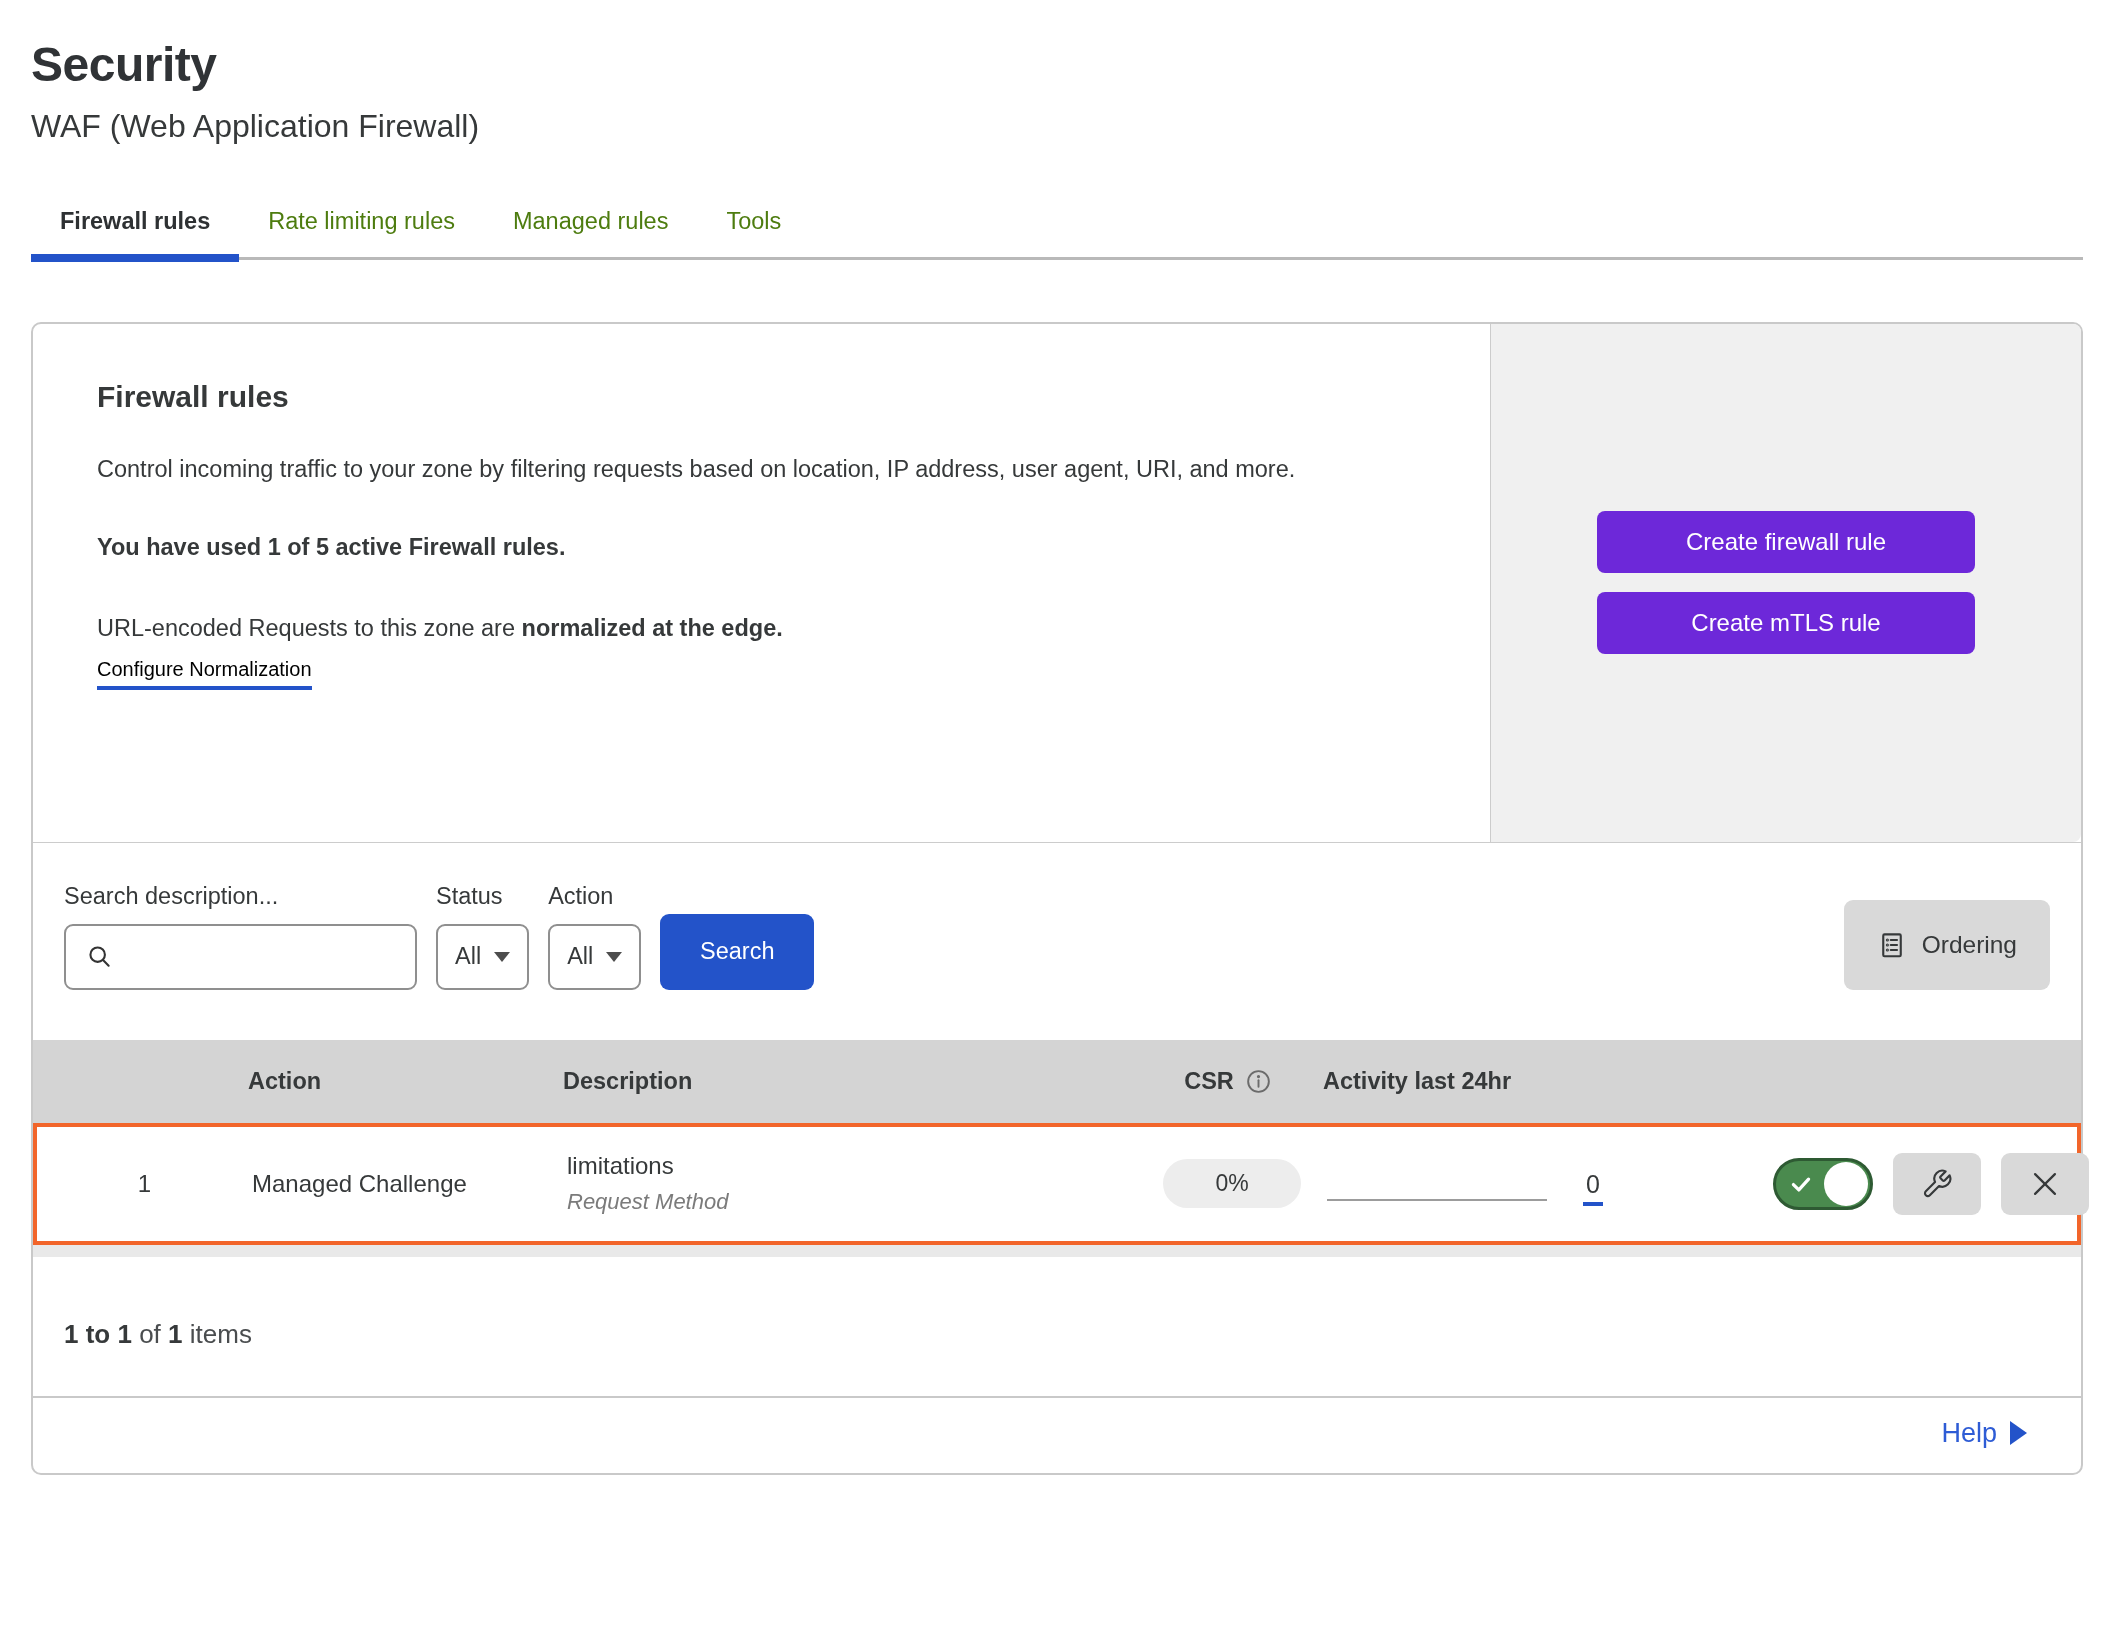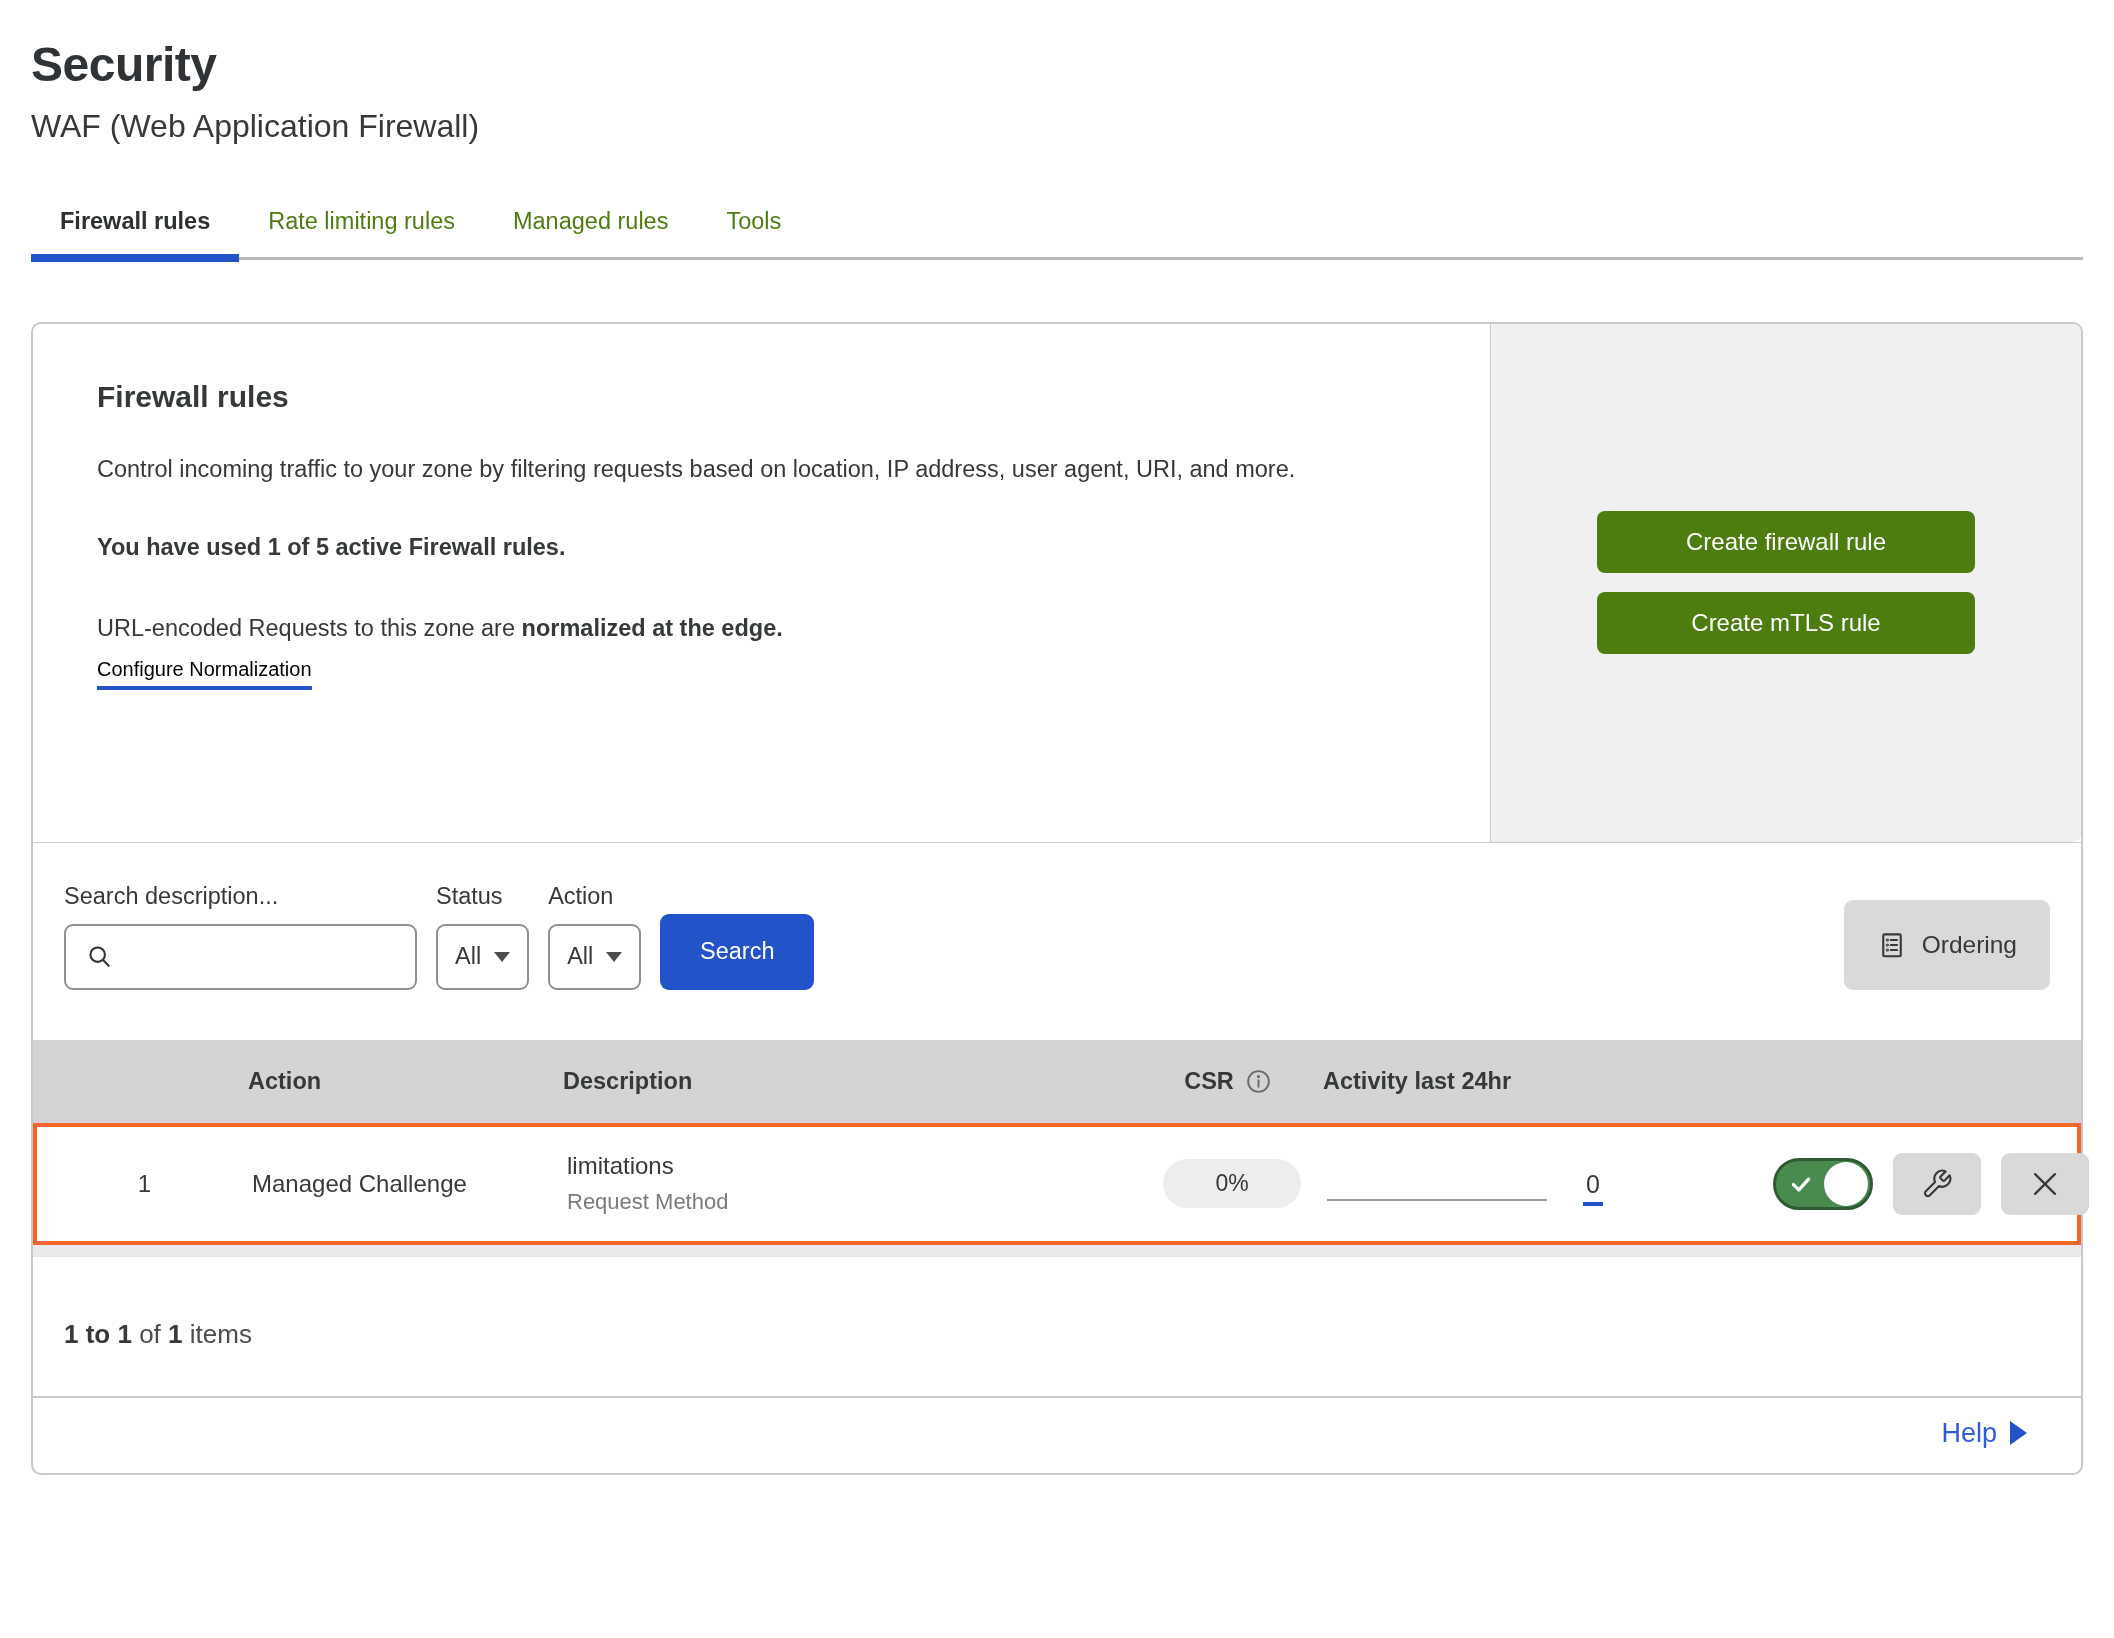--- a/index.html
+++ b/index.html
@@ -21,40 +21,40 @@
   .card { margin-top: 62px; border: 2px solid #c9c9c9; border-radius: 10px; background: #fff; }
 
   .info { display: flex; min-height: 518px; }
   .info-left { flex: 1; padding: 56px 64px 40px 64px; }
   .info-left h3 { font-size: 30px; font-weight: 700; margin-bottom: 36px; }
   .info-body { font-size: 23.5px; line-height: 1.65; max-width: 1330px; margin-bottom: 46px; }
   .info-usage { font-size: 23.5px; font-weight: 700; margin-bottom: 54px; }
   .info-norm { font-size: 23.5px; margin-bottom: 16px; }
   .config-link { display: inline-block; font-size: 20px; color: #000000; text-decoration: none; border-bottom: 4px solid #2353c9; padding-bottom: 5px; cursor: pointer; }
   .info-right { width: 591px; background: #f0f0f0; border-left: 1px solid #cccccc; display: flex; flex-direction: column; align-items: center; justify-content: center; gap: 19px; border-radius: 0 8px 8px 0; }
-  .btn-primary { width: 378px; height: 62px; background: #4d7c0f; color: #ffffff; font-family: inherit; font-size: 24px; border: none; border-radius: 8px; cursor: pointer; }
+  .btn-primary { width: 378px; height: 62px; background: #6d28d9; color: #ffffff; font-family: inherit; font-size: 24px; border: none; border-radius: 8px; cursor: pointer; }
 
   
   .filters { border-top: 1px solid #cccccc; padding: 40px 31px 50px 31px; display: flex; align-items: flex-end; gap: 19px; }
   .fgroup label { display: block; font-size: 23.5px; margin-bottom: 14px; color: #36393a; }
   .search-box { width: 353px; height: 66px; border: 2px solid #8f8f8f; border-radius: 9px; display: flex; align-items: center; padding: 0 16px 0 20px; background: #fff; }
   .search-box input { border: none; outline: none; flex: 1; font-family: inherit; font-size: 23px; margin-left: 12px; background: transparent; }
   .select { height: 66px; border: 2px solid #8f8f8f; border-radius: 9px; padding: 0 17px; display: flex; align-items: center; gap: 13px; font-size: 23.5px; background: #fff; cursor: pointer; }
   .caret { width: 0; height: 0; border-left: 8px solid transparent; border-right: 8px solid transparent; border-top: 10px solid #4d4d4d; }
   .btn-search { width: 154px; height: 76px; background: #2353c9; color: #fff; font-family: inherit; font-size: 23.5px; border: none; border-radius: 9px; cursor: pointer; }
   .btn-ordering { margin-left: auto; height: 90px; padding: 0 33px; background: #d9d9d9; color: #36393a; font-family: inherit; font-size: 24.5px; border: none; border-radius: 9px; display: flex; align-items: center; gap: 15px; cursor: pointer; }
 
   
   .grid { display: grid; grid-template-columns: 215px 315px 570px 190px 410px 1fr; }
   .thead { background: #d4d4d4; height: 83px; align-items: center; font-size: 23.5px; font-weight: 700; color: #36393a; }
   .h-csr { display: flex; align-items: flex-start; justify-content: center; gap: 11px; }
   .trow { border: 4px solid #f2652a; background: #fff; min-height: 122px; align-items: center; font-size: 24px; }
   .c-priority { text-align: center; }
   .d-main { font-size: 24px; color: #36393a; }
-  .d-sub { font-size: 22px; color: #7b7b7b; margin-top: 9px; }
+  .d-sub { font-size: 22px; color: #7b7b7b; margin-top: 9px; font-style: italic; }
   .c-csr { display: flex; justify-content: center; }
   .pill { background: #ededed; border-radius: 999px; width: 138px; padding: 11px 0; text-align: center; font-size: 23px; }
   .c-activity { display: flex; align-items: center; }
   .spark { width: 220px; height: 2px; background: #9c9c9c; transform: translateY(16px); }
   .zero-link { font-size: 25px; color: #36393a; text-decoration: none; border-bottom: 4px solid #2353c9; padding: 0 3px 3px 3px; margin-left: 36px; transform: translateY(4px); cursor: pointer; }
   .c-controls { display: flex; align-items: center; gap: 20px; padding-left: 36px; }
   .toggle { width: 100px; height: 52px; border-radius: 28px; background: #4a8a4e; border: 3px solid #2e5a33; position: relative; display: flex; align-items: center; cursor: pointer; flex: none; }
   .toggle-check { margin-left: 12px; display: flex; }
   .knob { position: absolute; right: 2px; top: 1px; width: 44px; height: 44px; background: #ffffff; border-radius: 50%; }
   .icon-btn { width: 88px; height: 62px; background: #d9d9d9; border: none; border-radius: 9px; display: flex; align-items: center; justify-content: center; cursor: pointer; }

